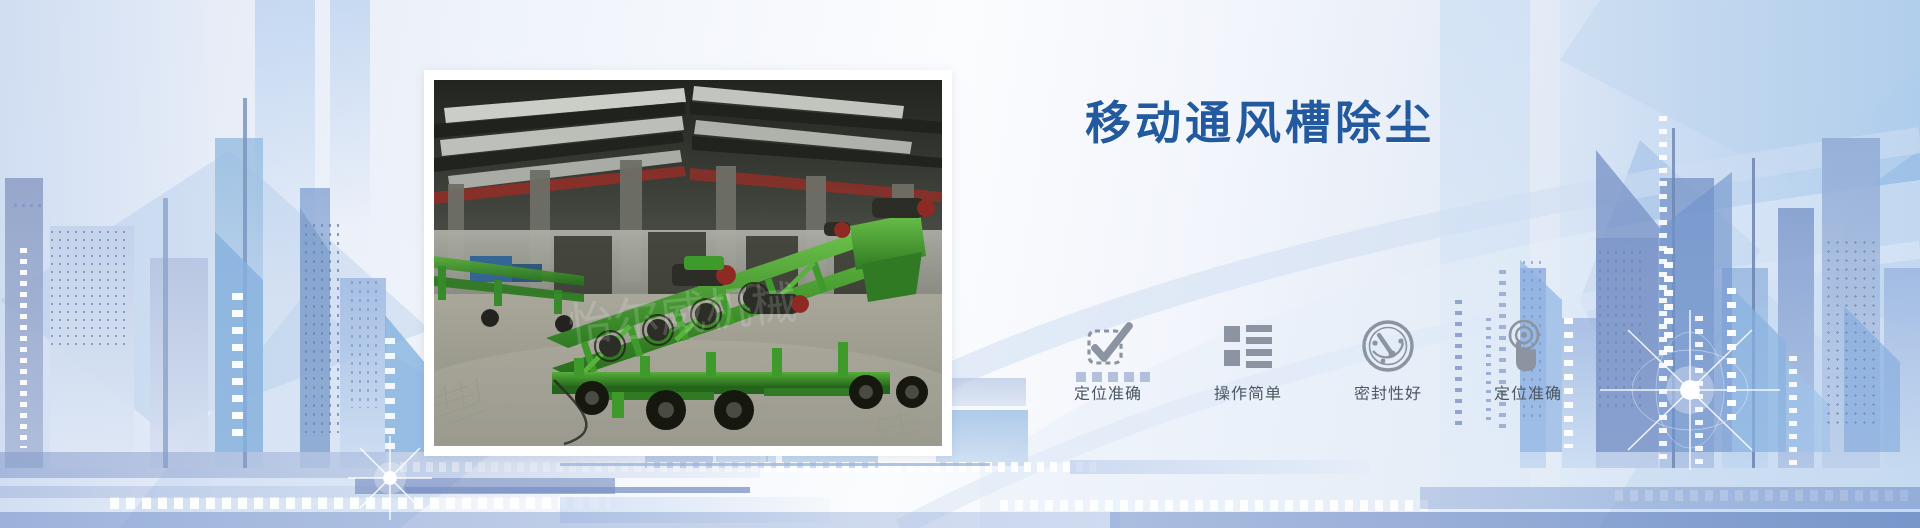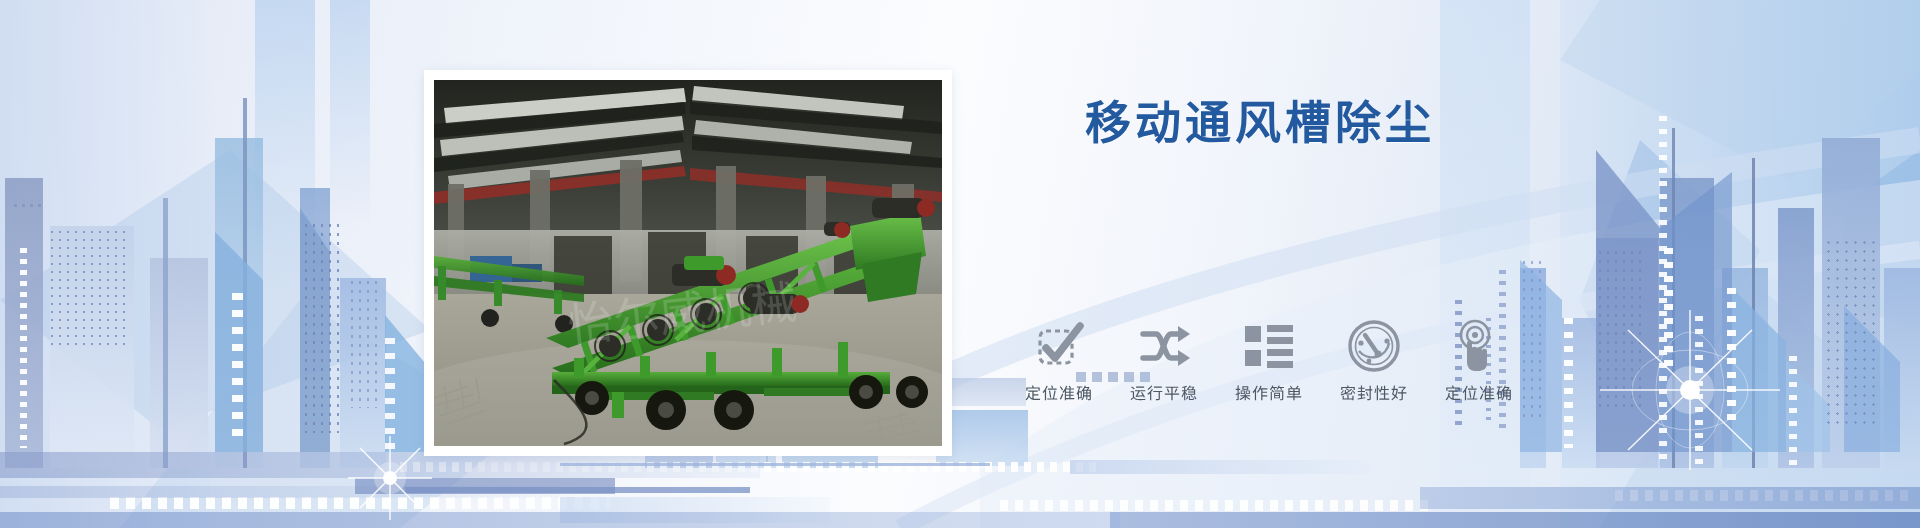--- a/index.html
+++ b/index.html
@@ -29,21 +29,21 @@
            background:linear-gradient(#2c2f2c,#3a3d39); }
   .ph-layer { position:absolute; }
 
   
   .content { position:absolute; left:1000px; top:96px; width:520px; text-align:center; }
   .title { font-size:46px; font-weight:700; letter-spacing:4px; line-height:1.18;
            color:#22599f; text-shadow:0 1px 0 rgba(255,255,255,.8); }
   .subtitle { margin-top:27px; font-size:16.5px; line-height:1.85; color:#3f4a57;
               letter-spacing:.4px; text-align:center; }
 
-  .features { position:absolute; left:1009px; top:316px; width:520px;
+  .features { position:absolute; left:1058px; top:316px; width:520px;
               display:flex; justify-content:space-between; align-items:flex-start; }
   .feat { width:100px; display:flex; flex-direction:column; align-items:center; }
   .feat .ic { height:60px; display:flex; align-items:center; justify-content:center; }
   .feat .lb { margin-top:4px; font-size:16px; color:#4d5864; letter-spacing:1px; }
 
   svg { display:block; }
 </style>
 </head>
 <body>
 
@@ -410,33 +410,20 @@
     <div class="feat">
       <span class="ic">
         <svg width="52" height="52" viewBox="0 0 52 52">
           <rect x="7" y="11" width="32" height="32" rx="6" fill="none" stroke="#8b94a0" stroke-width="3.2" stroke-dasharray="5 4"></rect>
           <path d="M13,28 L22,38 L47,6" fill="none" stroke="#8b94a0" stroke-width="7.5" stroke-linecap="round" stroke-linejoin="round"></path>
         </svg>
       </span>
       <span class="lb">定位准确</span>
     </div>
 
-    <div class="feat">
-      <span class="ic">
-        <svg width="52" height="52" viewBox="0 0 52 52">
-          <g fill="none" stroke="#8b94a0" stroke-width="5.5" stroke-linecap="round">
-            <path d="M5,14 L18,14 C24,14 27,38 33,38 L43,38"></path>
-            <path d="M5,38 L18,38 C24,38 27,14 33,14 L43,14"></path>
-          </g>
-          <polygon points="40,6 52,14 40,22" fill="#8b94a0"></polygon>
-          <polygon points="40,30 52,38 40,46" fill="#8b94a0"></polygon>
-        </svg>
-      </span>
-      <span class="lb">运行平稳</span>
-    </div>
 
     <div class="feat">
       <span class="ic">
         <svg width="52" height="52" viewBox="0 0 52 52">
           <g fill="#8b94a0">
             <rect x="2" y="6" width="16" height="16"></rect>
             <rect x="2" y="30" width="16" height="16"></rect>
             <rect x="24" y="5" width="26" height="7"></rect>
             <rect x="24" y="17" width="26" height="7"></rect>
             <rect x="24" y="29" width="26" height="7"></rect>

